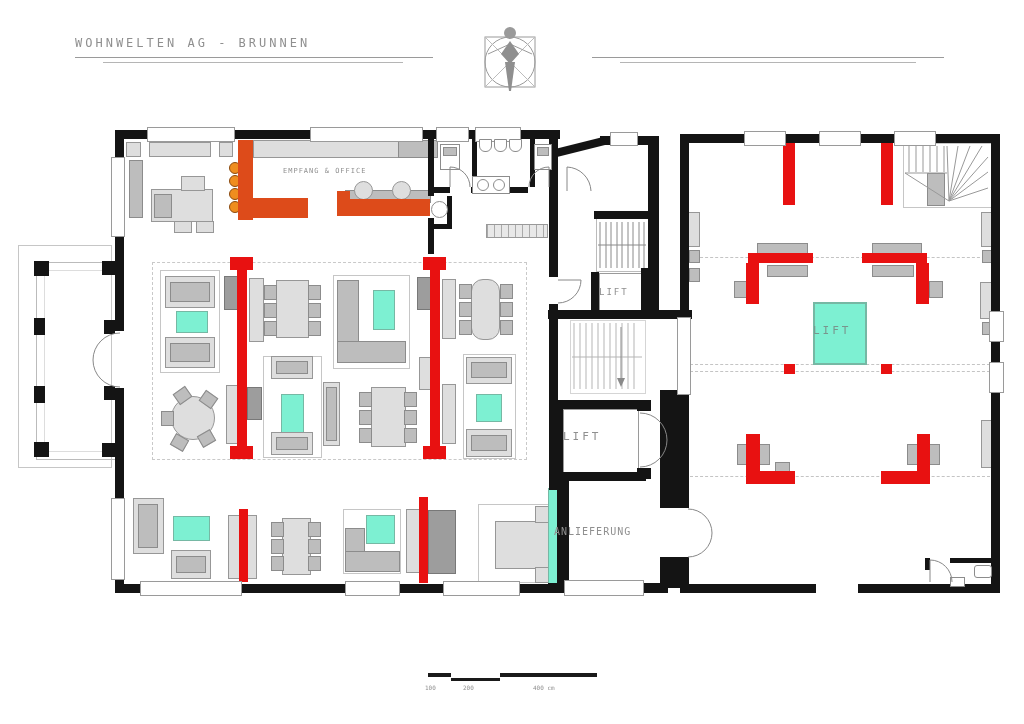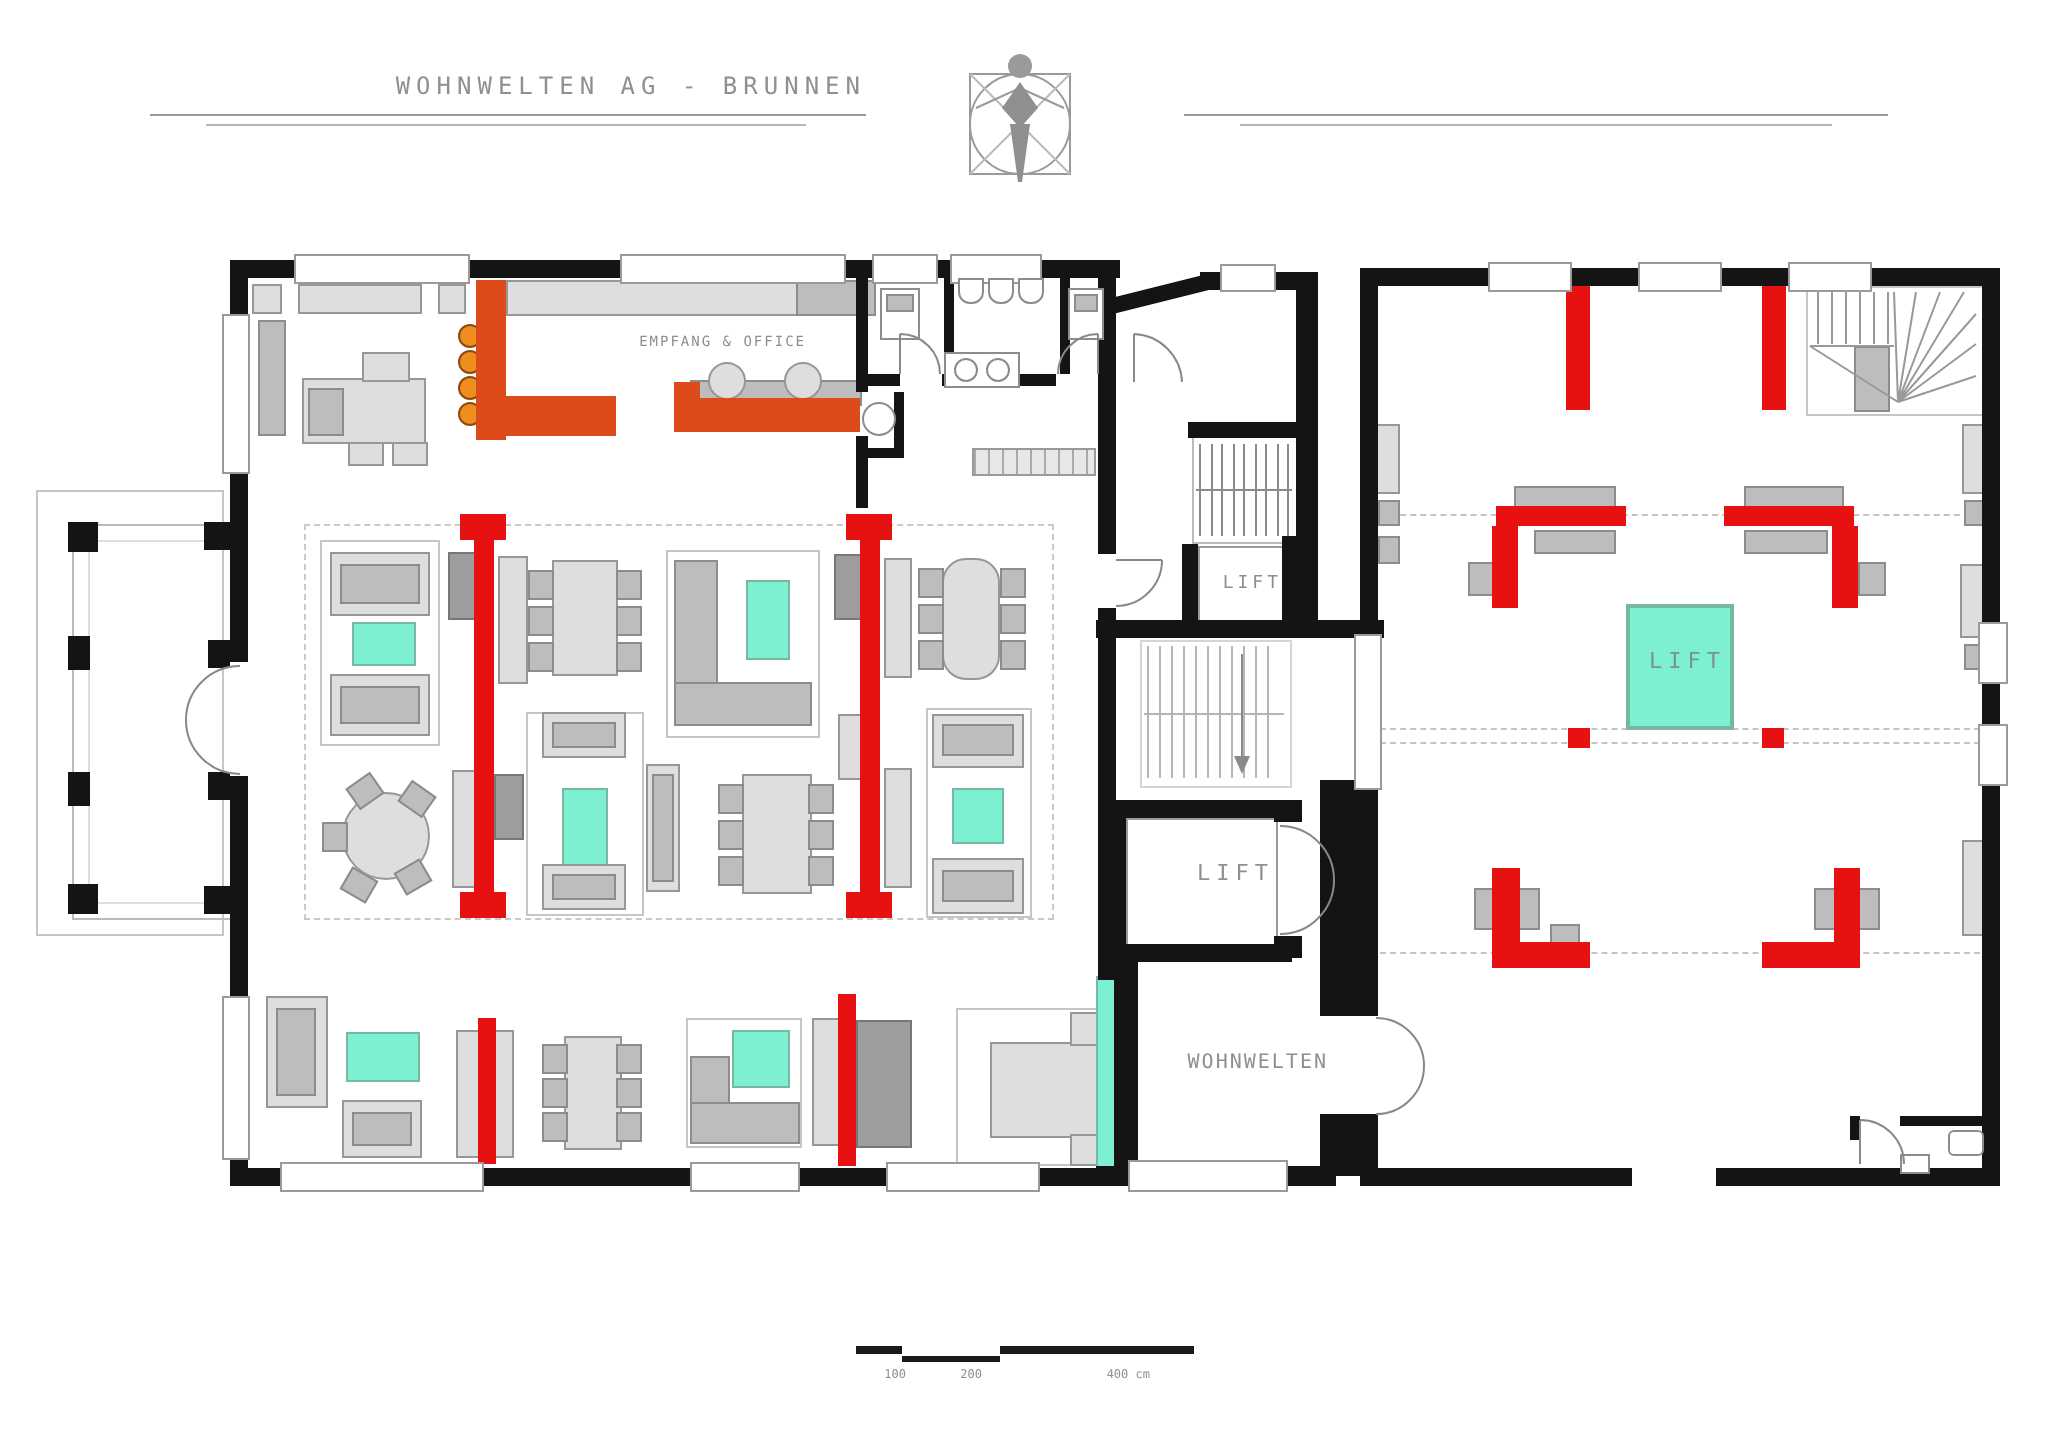--- a/index.html
+++ b/index.html
@@ -10,21 +10,21 @@
   .gap{position:absolute;background:#fff}
   .red{position:absolute;background:#e81111}
   .org{position:absolute;background:#dd4b1a}
   .aqua{position:absolute;background:#7df0d2;border:1px solid #76b8a4}
   .fl{position:absolute;background:#dedede;border:1px solid #979797}
   .fm{position:absolute;background:#bdbdbd;border:1px solid #8c8c8c}
   .fd{position:absolute;background:#9d9d9d;border:1px solid #787878}
   .ol{position:absolute;border:1px solid #c6c6c6}
   .dash{position:absolute;border:1px dashed #c9c9c9}
   .dline{position:absolute;height:0;border-top:1px dashed #c4c4c4}
-  .lbl{position:absolute;color:#8f8f8f;white-space:nowrap;text-align:right}
+  .lbl{position:absolute;color:#8f8f8f;white-space:nowrap;text-align:left}
   .hl{position:absolute;background:#9a9a9a;height:1px}
   .dot{position:absolute;width:10px;height:10px;border-radius:50%;background:#ef8d1f;border:1px solid #8a4a10}
   .circ{border-radius:50%}
   .wc{position:absolute;background:#fff;border:1px solid #8c8c8c}
   .bar{position:absolute;background:#1a1a1a}
 </style>
 </head>
 <body>
 
 <div class="sheet">
@@ -334,21 +334,21 @@
       <path d="M640,413A27,27 0 0 1 667,440M640,467A27,27 0 0 0 667,440"></path>
       <path d="M688,509A24,24 0 0 1 712,533M688,557A24,24 0 0 0 712,533"></path>
       <path d="M930,560V582M930,560A22,22 0 0 1 952,582"></path>
     </g>
   </svg>
 
   <div class="lbl" style="left:283px;top:167px;width:120px;font-size:7px;letter-spacing:1px">EMPFANG &amp; OFFICE</div>
   <div class="lbl" style="left:599px;top:287px;width:42px;font-size:9px;letter-spacing:2px">LIFT</div>
   <div class="lbl" style="left:563px;top:430px;width:74px;font-size:11px;letter-spacing:3px">LIFT</div>
   <div class="lbl" style="left:813px;top:324px;width:50px;font-size:11px;letter-spacing:3px;color:#79958d">LIFT</div>
-  <div class="lbl" style="left:554px;top:526px;width:110px;font-size:10px;letter-spacing:1px">WOHNWELTEN</div>
+  <div class="lbl" style="left:554px;top:526px;width:110px;font-size:10px;letter-spacing:1px">ANLIEFERUNG</div>
 
   <div class="bar" style="left:428px;top:673px;width:23px;height:4px"></div>
   <div class="bar" style="left:451px;top:678px;width:49px;height:3px"></div>
   <div class="bar" style="left:500px;top:673px;width:97px;height:4px"></div>
   <div class="lbl" style="left:425px;top:684px;width:28px;font-size:6px">100</div>
   <div class="lbl" style="left:463px;top:684px;width:28px;font-size:6px">200</div>
   <div class="lbl" style="left:533px;top:684px;width:42px;font-size:6px">400 cm</div>
 
 </div>
 

